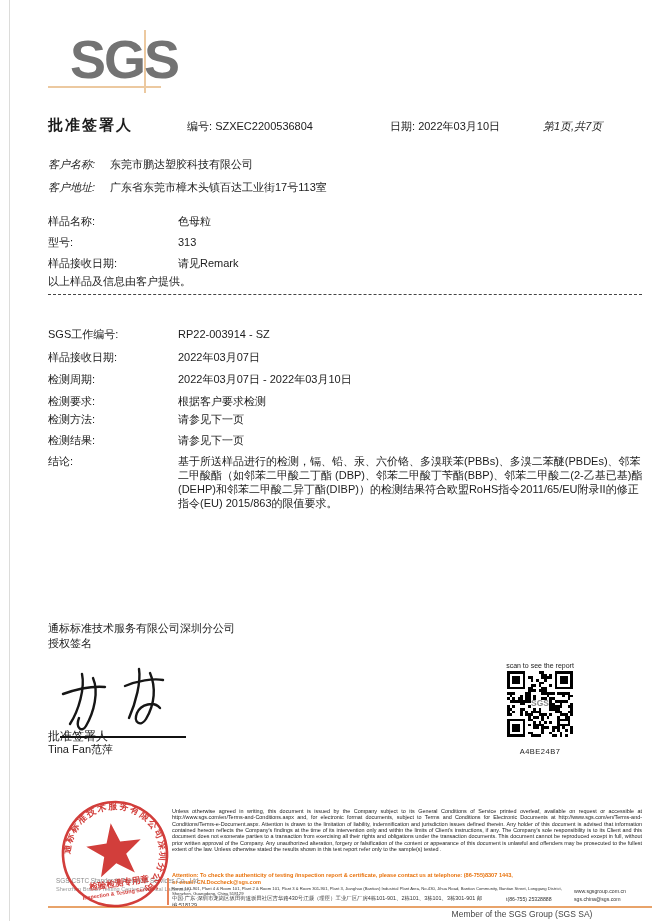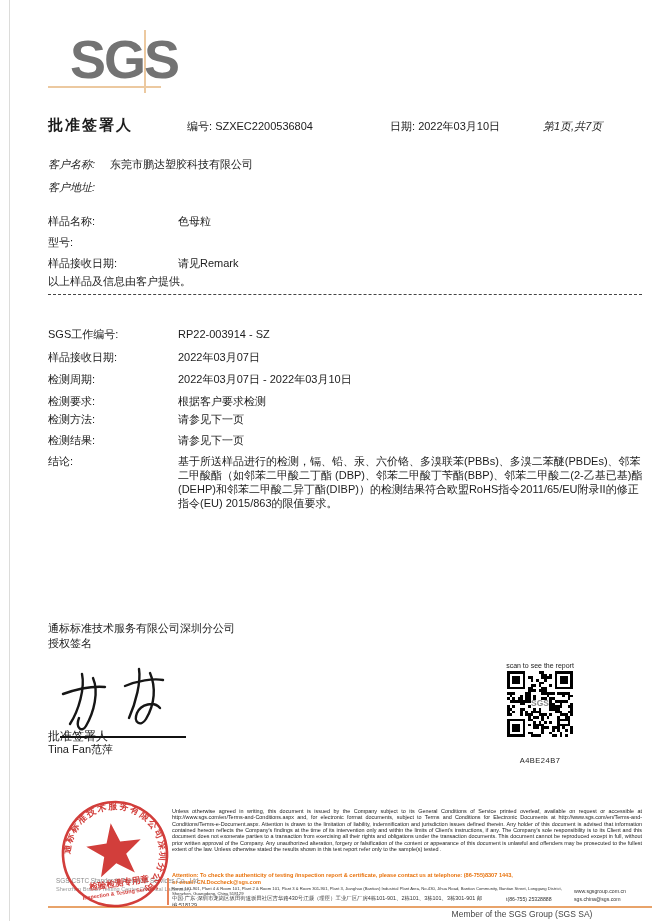--- a/index.html
+++ b/index.html
@@ -32,21 +32,21 @@
   .sig-company{position:absolute;left:48px;top:621px;font-size:11px;line-height:15px;}
   .sig-svg{position:absolute;left:55px;top:660px;}
   .sig-line{position:absolute;left:60px;top:736px;width:126px;height:2px;background:#111;}
   .sig-name{position:absolute;left:48px;top:742px;font-size:11px;}
   .sig-role{position:absolute;left:48px;top:728px;font-size:12px;}
   
   .qr-block{position:absolute;left:498px;top:662px;width:84px;text-align:center;}
   .qr-label{font-size:7px;color:#222;}
   .qr-code{margin:2px auto 0 auto;width:66px;height:66px;}
   .qr-code svg{shape-rendering:crispEdges;display:block;}
-  .qr-id{font-size:7.5px;color:#222;margin-top:19px;letter-spacing:.5px;}
+  .qr-id{font-size:7.5px;color:#222;margin-top:10px;letter-spacing:.5px;}
   
   .disclaimer{position:absolute;left:172px;top:808px;width:470px;font-size:5.45px;
     line-height:6.35px;color:#222;text-align:justify;}
   .attention{position:absolute;left:172px;width:470px;font-size:5.6px;line-height:6.6px;
     font-weight:bold;color:#e8720c;}
   .att1{top:872px;} .att2{top:879px;}
   .foot-co{position:absolute;left:56px;top:877px;font-size:6.4px;color:#8a8a8a;}
   .foot-lab{position:absolute;left:56px;top:886px;font-size:5.6px;color:#9a9a9a;}
   .addr-vline{position:absolute;left:167px;top:878px;width:2px;height:27px;background:#e8835a;}
   .addr-en{position:absolute;left:172px;top:887px;width:400px;font-size:4.2px;color:#333;line-height:4.8px;}
@@ -76,28 +76,30 @@
     <span class="doc-date"><span>日期:</span> <span>2022年03月10日</span></span>
     <span class="doc-pages">第1页,共7页</span>
   </div>
 
   <div class="row client" style="top:157px">
     <span class="lbl">客户名称:</span>
     <span class="val">东莞市鹏达塑胶科技有限公司</span>
   </div>
   <div class="row client" style="top:180px">
     <span class="lbl">客户地址:</span>
+    <span class="val">广东省东莞市樟木头镇百达工业街17号113室</span>
   </div>
 
   <div class="row" style="top:214px">
     <span class="lbl">样品名称:</span>
     <span class="val">色母粒</span>
   </div>
   <div class="row" style="top:235px">
     <span class="lbl">型号:</span>
+    <span class="val">313</span>
   </div>
   <div class="row" style="top:256px">
     <span class="lbl">样品接收日期:</span>
     <span class="val">请见Remark</span>
   </div>
   <div class="note" style="top:274px">以上样品及信息由客户提供。</div>
 
   <div class="dashes"></div>
 
   <div class="row" style="top:327px">

